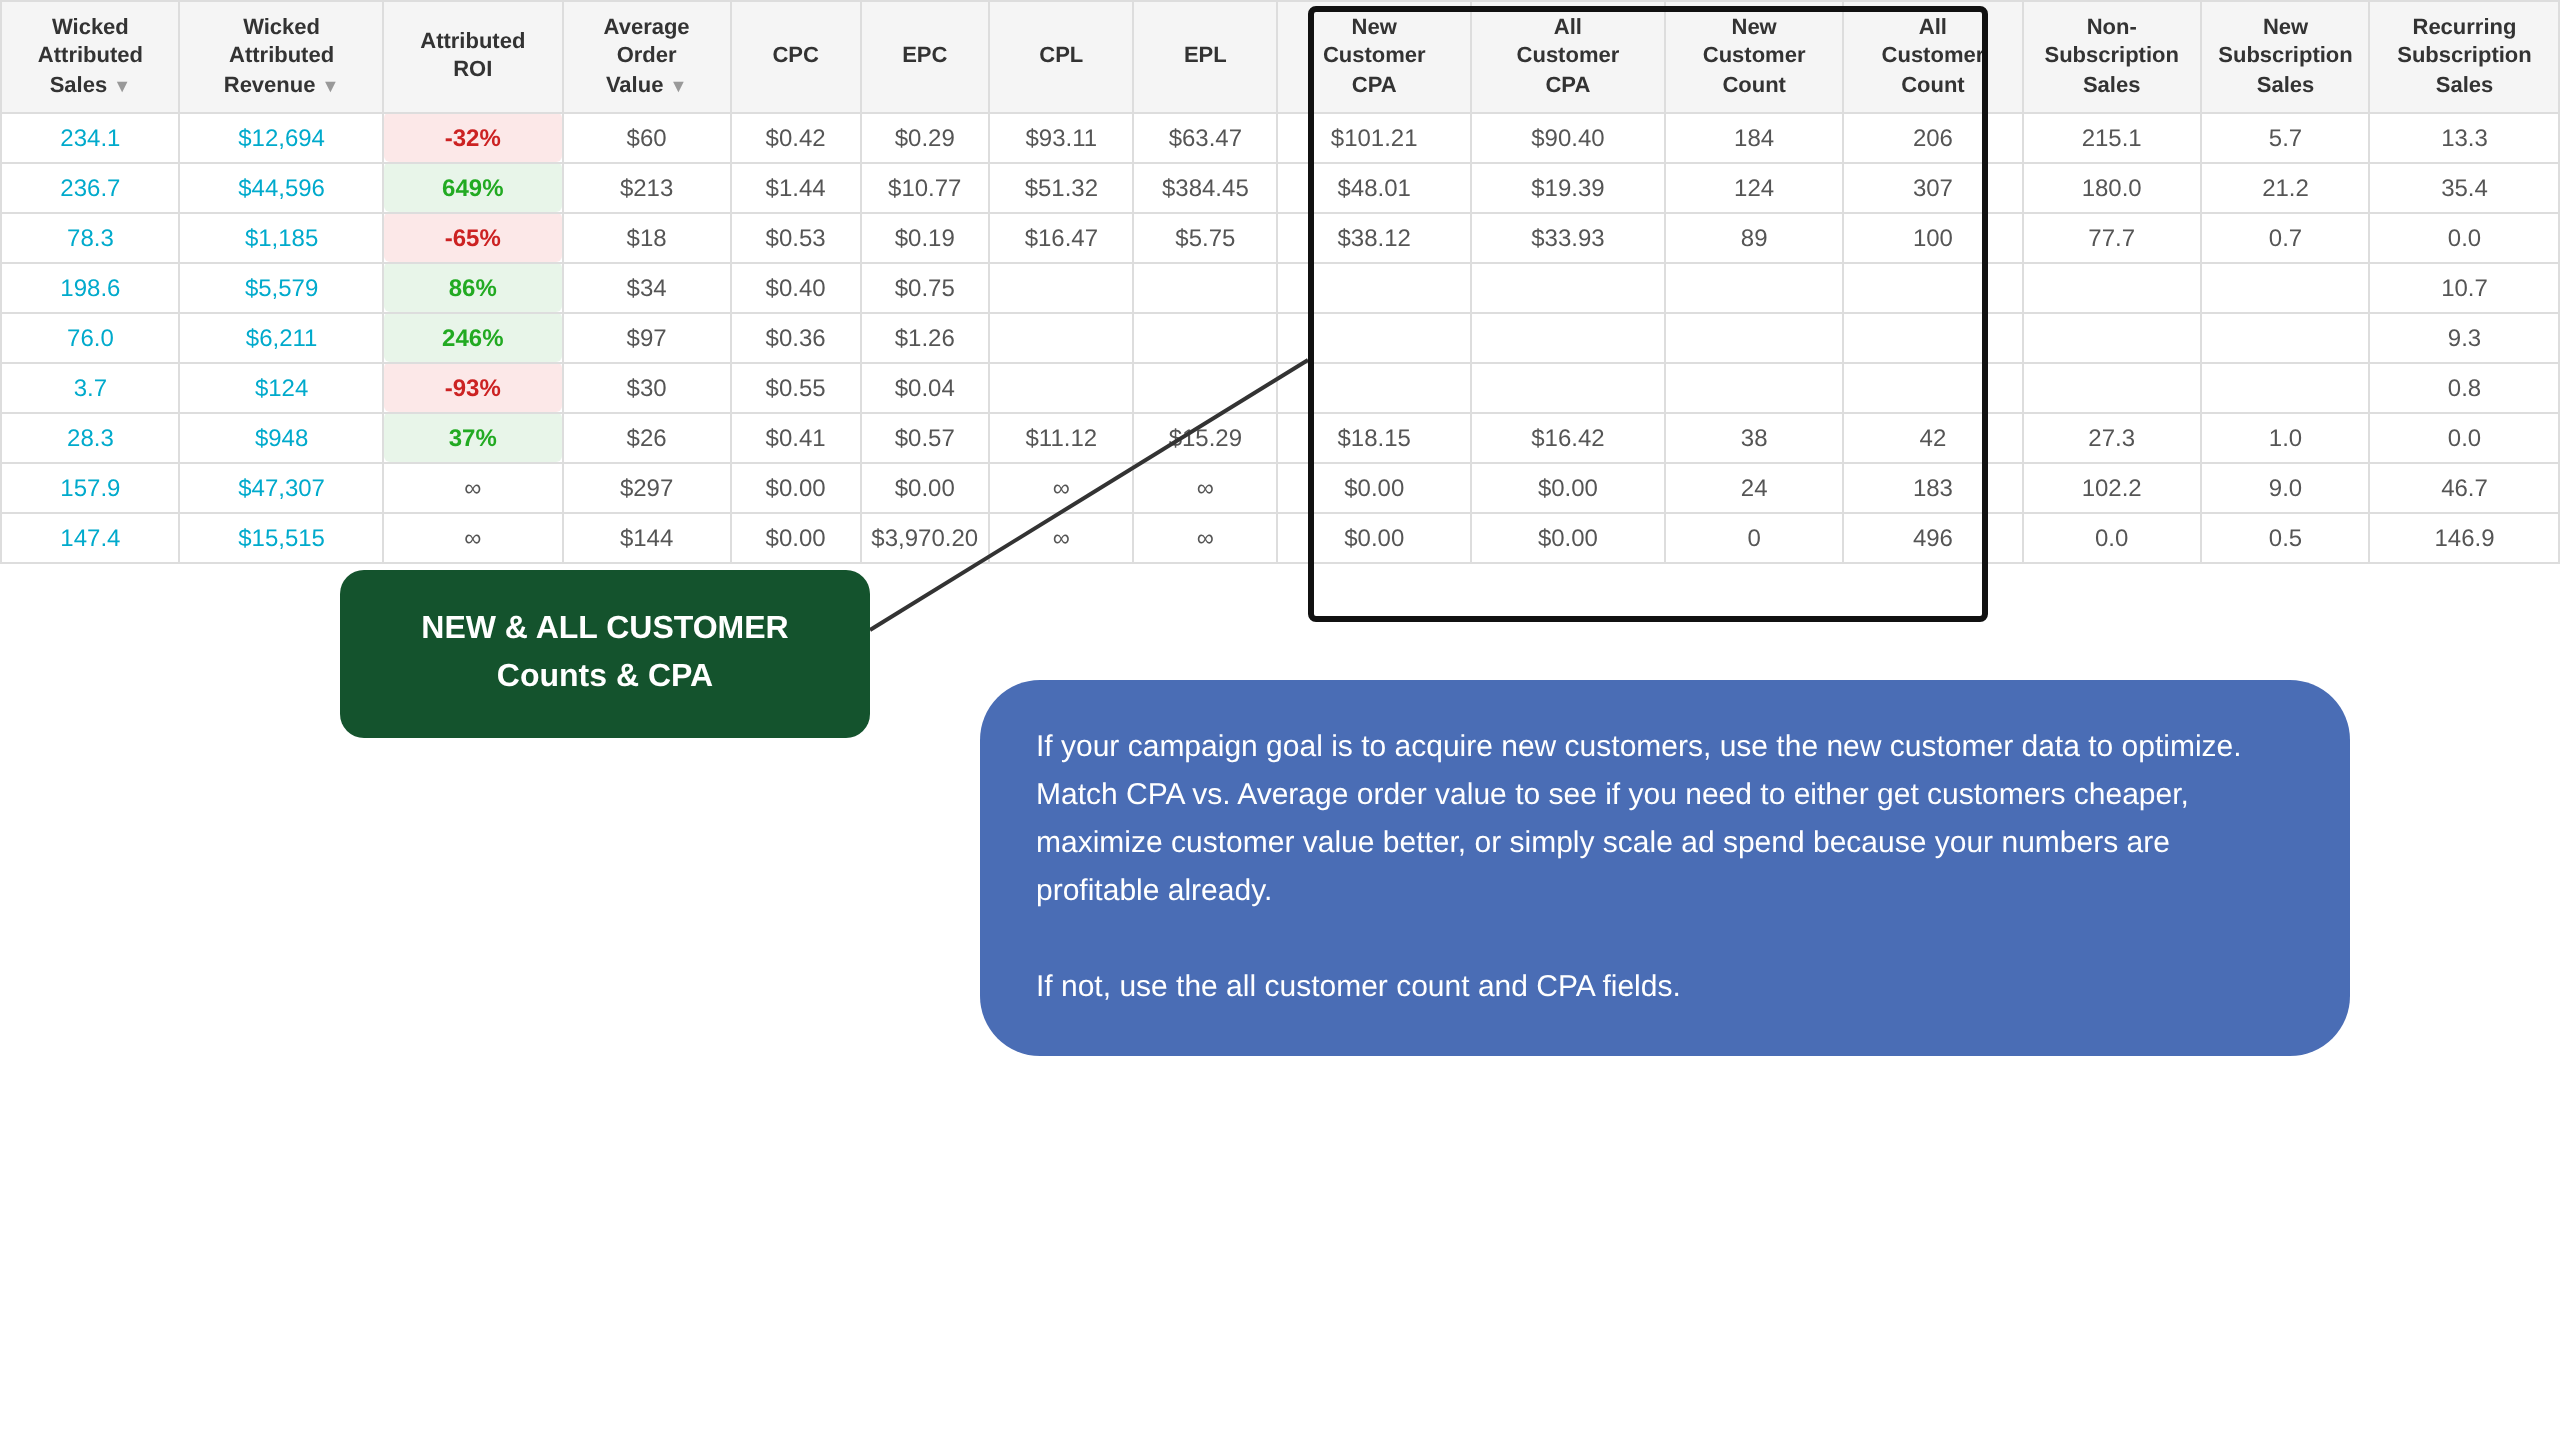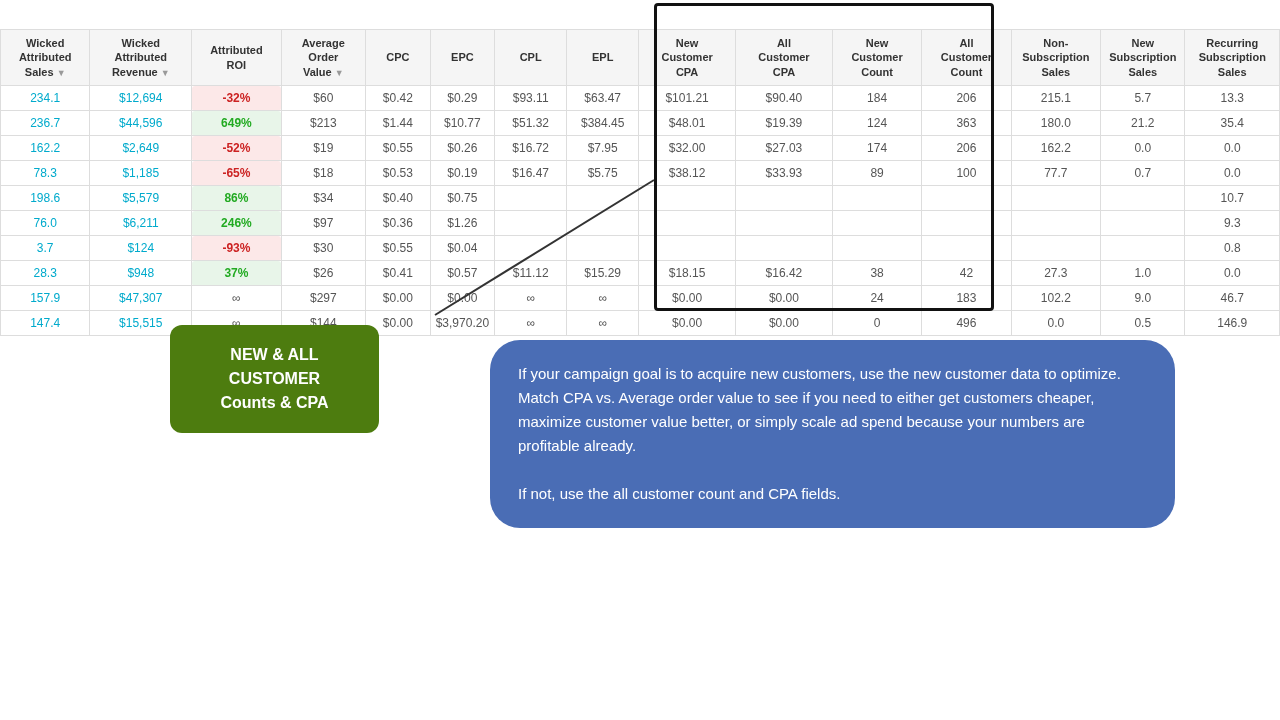--- a/index.html
+++ b/index.html
@@ -9,21 +9,20 @@
       background: #fff;
       overflow: hidden;
       width: 1280px;
       height: 720px;
       position: relative;
     }
     .table-container {
       width: 100%;
       overflow-x: auto;
       position: relative;
-      margin-top: 29px;
     }
     table {
       border-collapse: collapse;
       width: 100%;
       table-layout: fixed;
     }
     th {
       background: #f5f5f5;
       border: 1px solid #ddd;
       padding: 6px 4px;
@@ -60,31 +59,30 @@
       font-size: 15px;
       line-height: 1.6;
       z-index: 100;
     }
 
     
     .label-box {
       position: absolute;
       left: 170px;
       top: 285px;
-      width: 209px;
-      background: #4d7c0f;
+      width: 265px;
+      background: #14532d;
       color: #fff;
       border-radius: 12px;
       padding: 18px 14px;
       font-size: 16px;
       font-weight: bold;
       text-align: center;
       z-index: 100;
       line-height: 1.5;
-      margin-top: 40px;
     }
 
     
     .highlight-rect {
       position: absolute;
       border: 3px solid #111;
       border-radius: 4px;
       pointer-events: none;
       z-index: 50;
       top: 3px;
@@ -147,41 +145,24 @@
           <td class="cyan">$44,596</td>
           <td class="bg-green">649%</td>
           <td>$213</td>
           <td>$1.44</td>
           <td>$10.77</td>
           <td>$51.32</td>
           <td>$384.45</td>
           <td>$48.01</td>
           <td>$19.39</td>
           <td>124</td>
-          <td>363</td>
+          <td>307</td>
           <td>180.0</td>
           <td>21.2</td>
           <td>35.4</td>
-        </tr>
-        <tr>
-          <td class="cyan">162.2</td>
-          <td class="cyan">$2,649</td>
-          <td class="bg-red">-52%</td>
-          <td>$19</td>
-          <td>$0.55</td>
-          <td>$0.26</td>
-          <td>$16.72</td>
-          <td>$7.95</td>
-          <td>$32.00</td>
-          <td>$27.03</td>
-          <td>174</td>
-          <td>206</td>
-          <td>162.2</td>
-          <td>0.0</td>
-          <td>0.0</td>
         </tr>
         <tr>
           <td class="cyan">78.3</td>
           <td class="cyan">$1,185</td>
           <td class="bg-red">-65%</td>
           <td>$18</td>
           <td>$0.53</td>
           <td>$0.19</td>
           <td>$16.47</td>
           <td>$5.75</td>

